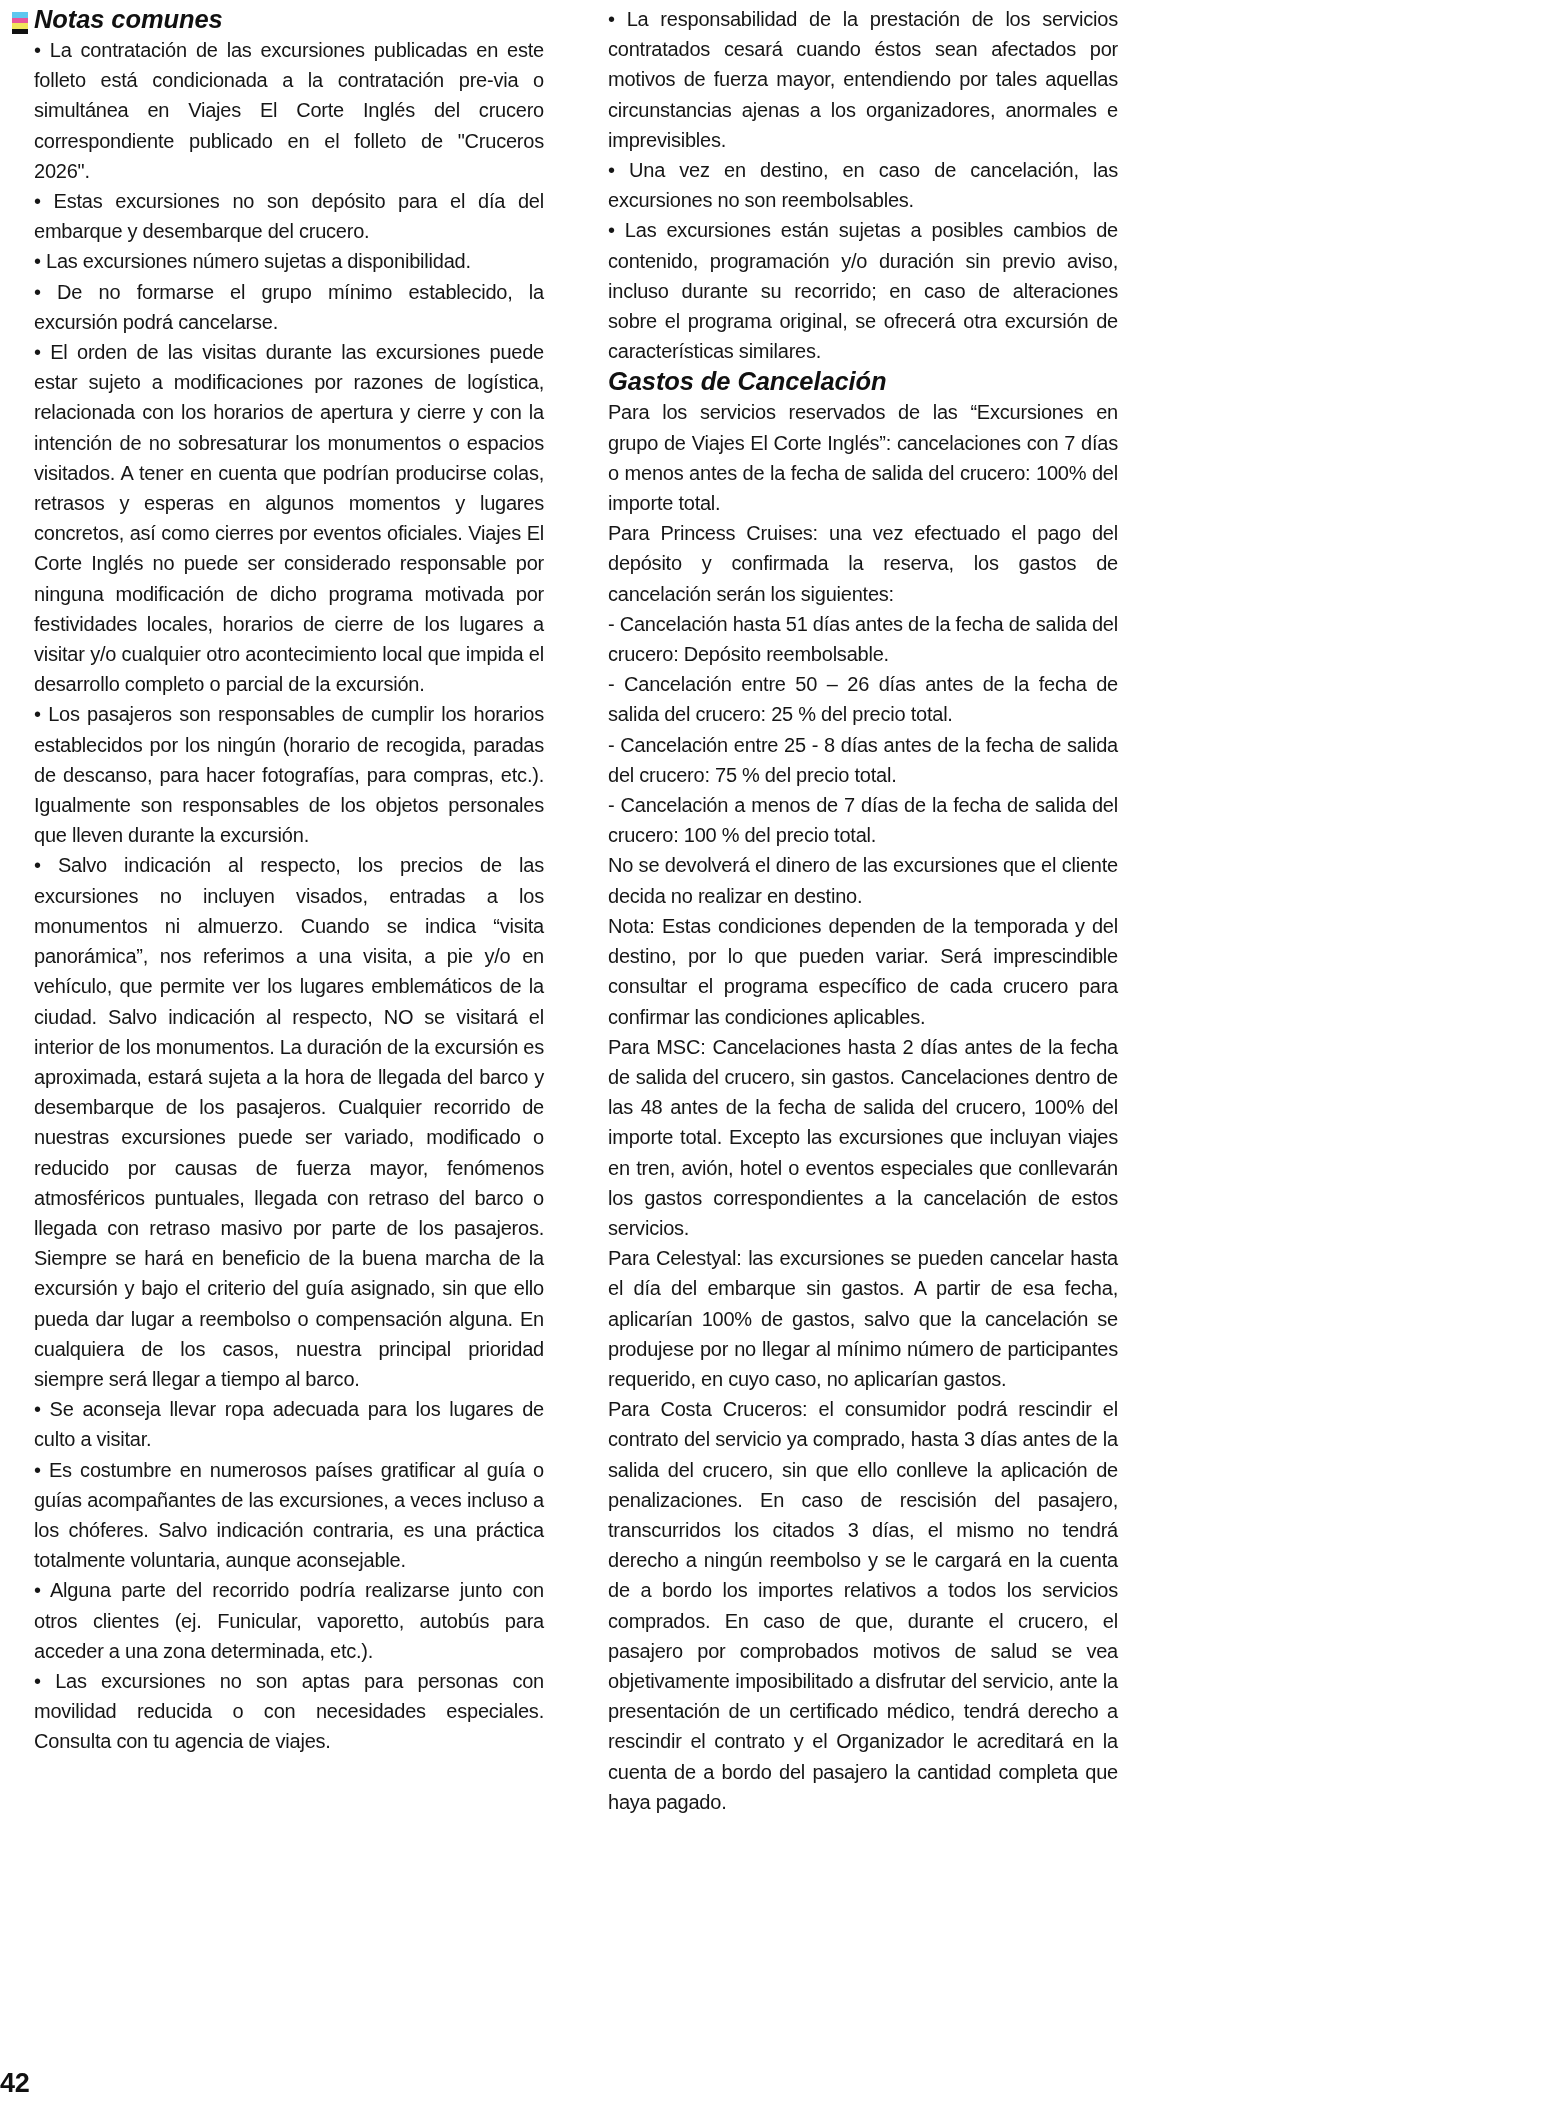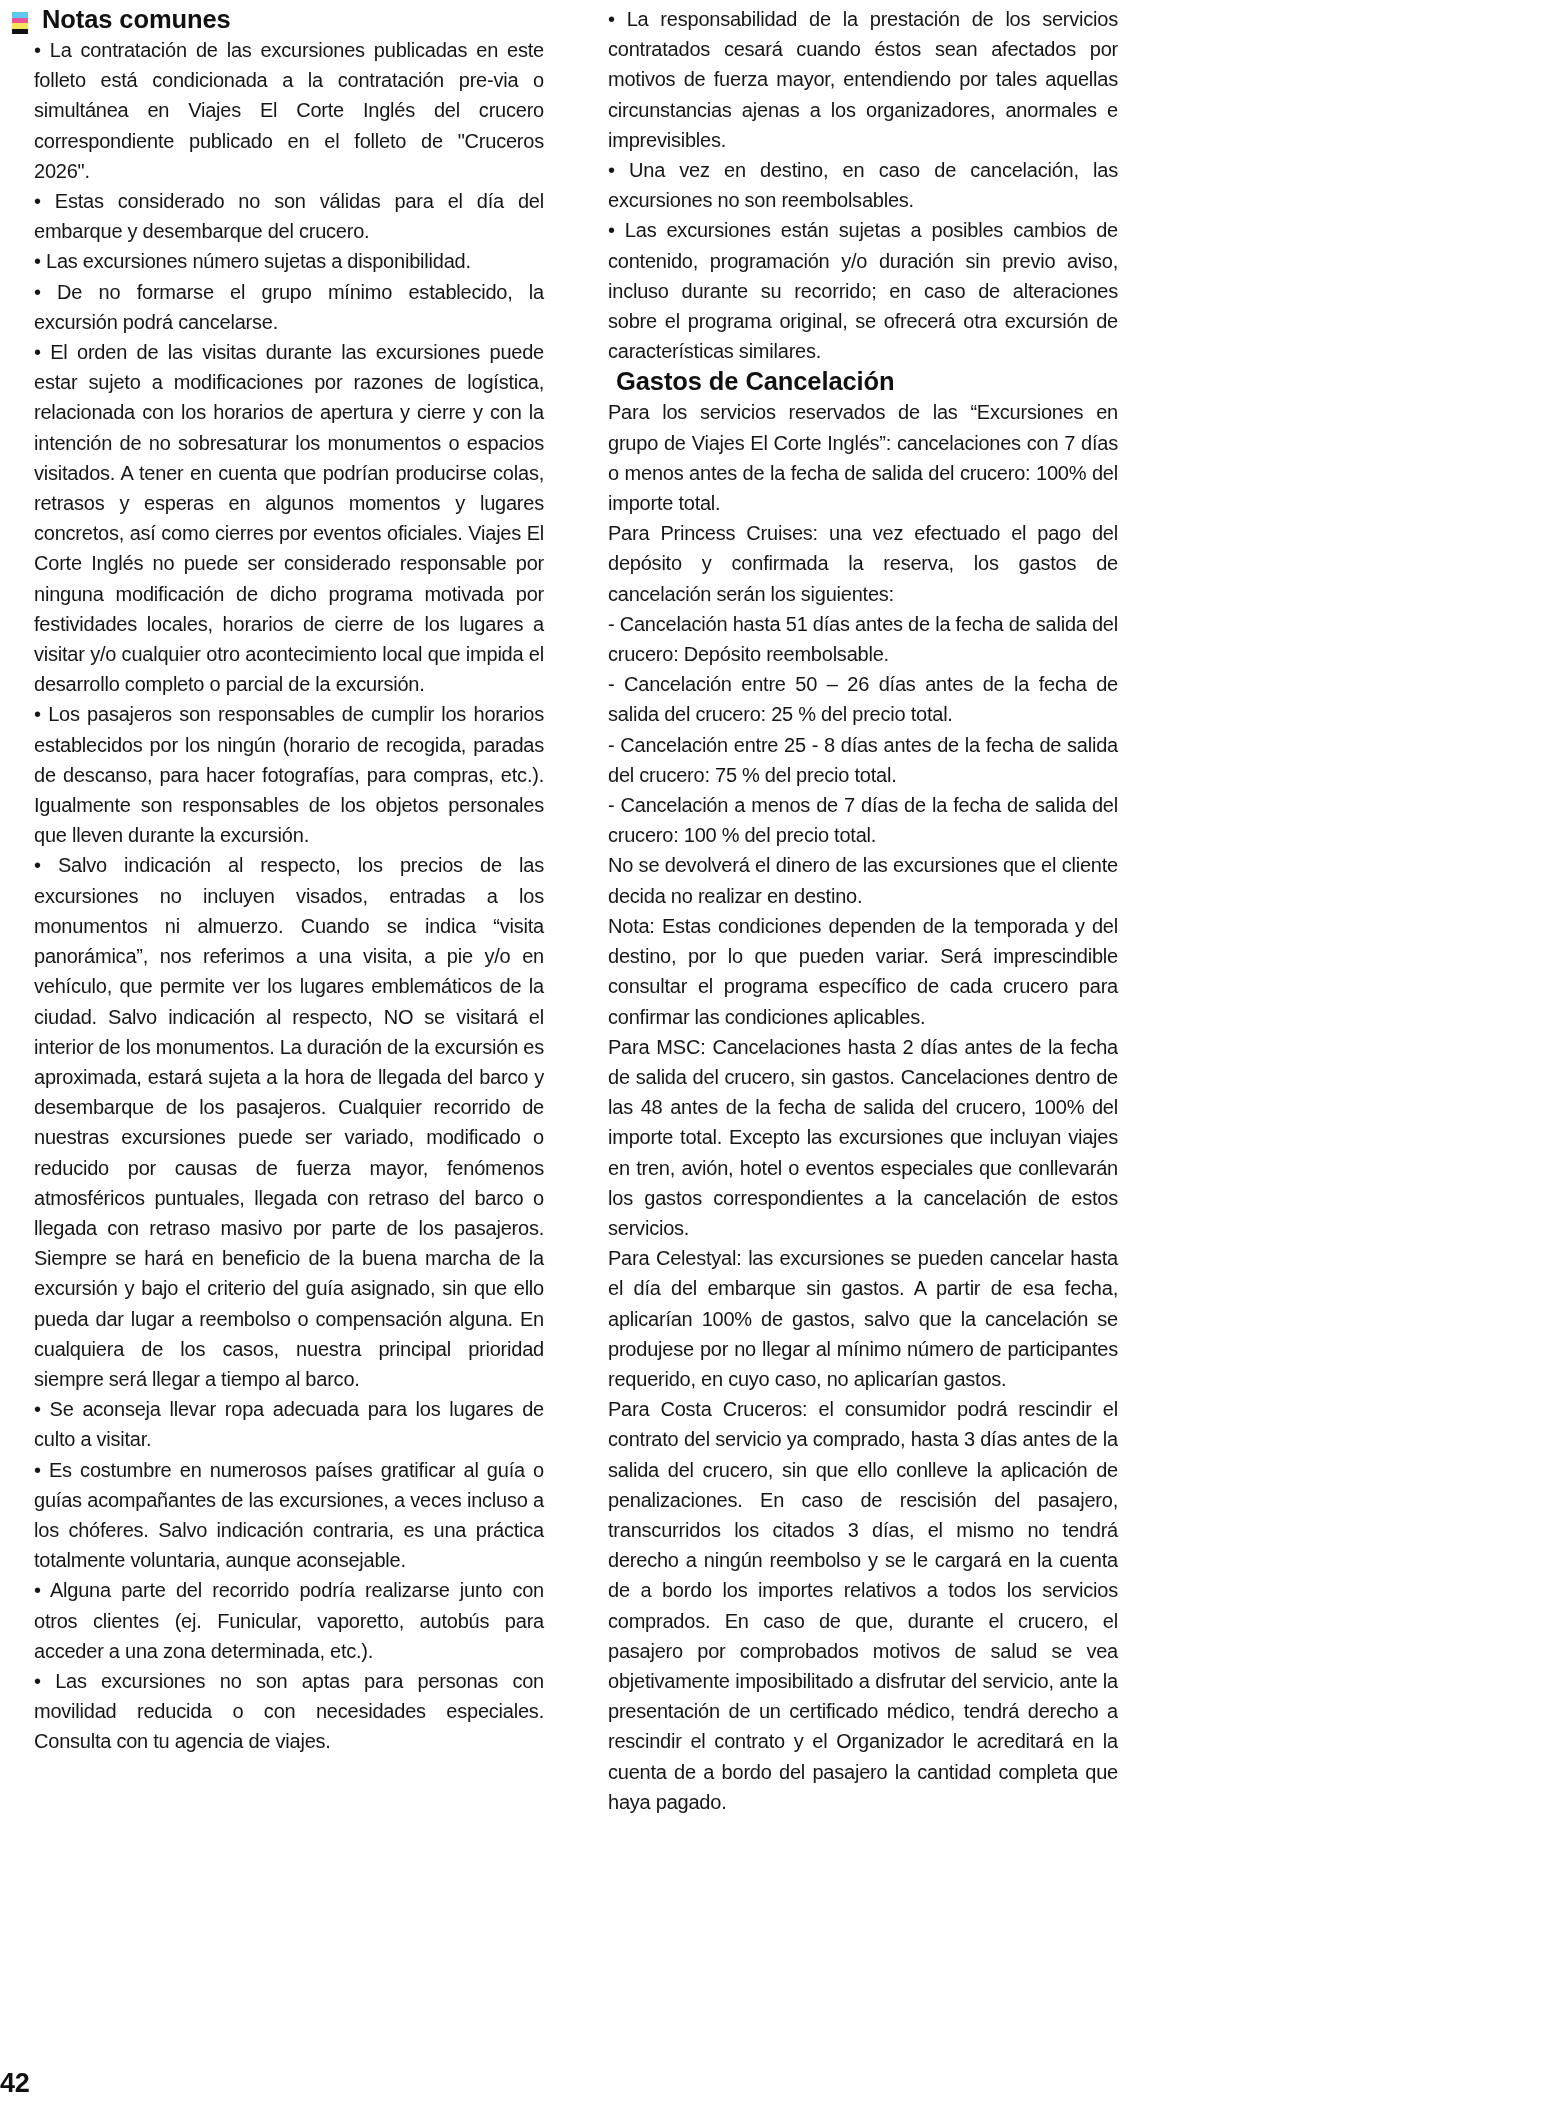--- a/index.html
+++ b/index.html
@@ -47,23 +47,24 @@
     width: 510px;
     flex: 0 0 510px;
   }
   .col--right {
     margin-left: 18px;
   }
   h2.section-head {
     font-size: 25.5px;
     line-height: 30px;
     font-weight: bold;
-    margin: 0 0 1px 8px;
+    margin: 0 0 1px 0;
     letter-spacing: -0.1px;
     color: #111;
+    font-style: italic;
   }
   .spacer-head {
     margin-top: 24px;
   }
   p.para {
     font-size: 20px;
     line-height: 30.2px;
     margin: 0;
     text-align: justify;
     text-justify: inter-word;
@@ -93,21 +94,21 @@
     <i style="background:#f2e55c"></i>
     <i style="background:#111111"></i>
   </div>
 
   <div class="columns">
 
     <div class="col col--left">
       <h2 class="section-head">Notas comunes</h2>
 
       <p class="para">• La contratación de las excursiones publicadas en este folleto está condicionada a la contratación pre-via o simultánea en Viajes El Corte Inglés del crucero correspondiente publicado en el folleto de "Cruceros 2026".</p>
-      <p class="para">• Estas considerado no son válidas para el día del embarque y desembarque del crucero.</p>
+      <p class="para">• Estas excursiones no son depósito para el día del embarque y desembarque del crucero.</p>
       <p class="para">• Las excursiones número sujetas a disponibilidad.</p>
       <p class="para">• De no formarse el grupo mínimo establecido, la excursión podrá cancelarse.</p>
       <p class="para">• El orden de las visitas durante las excursiones puede estar sujeto a modificaciones por razones de logística, relacionada con los horarios de apertura y cierre y con la intención de no sobresaturar los monumentos o espacios visitados. A tener en cuenta que podrían producirse colas, retrasos y esperas en algunos momentos y lugares concretos, así como cierres por eventos oficiales. Viajes El Corte Inglés no puede ser considerado responsable por ninguna modificación de dicho programa motivada por festividades locales, horarios de cierre de los lugares a visitar y/o cualquier otro acontecimiento local que impida el desarrollo completo o parcial de la excursión.</p>
       <p class="para">• Los pasajeros son responsables de cumplir los horarios establecidos por los ningún (horario de recogida, paradas de descanso, para hacer fotografías, para compras, etc.). Igualmente son responsables de los objetos personales que lleven durante la excursión.</p>
       <p class="para">• Salvo indicación al respecto, los precios de las excursiones no incluyen visados, entradas a los monumentos ni almuerzo. Cuando se indica “visita panorámica”, nos referimos a una visita, a pie y/o en vehículo, que permite ver los lugares emblemáticos de la ciudad. Salvo indicación al respecto, NO se visitará el interior de los monumentos. La duración de la excursión es aproximada, estará sujeta a la hora de llegada del barco y desembarque de los pasajeros. Cualquier recorrido de nuestras excursiones puede ser variado, modificado o reducido por causas de fuerza mayor, fenómenos atmosféricos puntuales, llegada con retraso del barco o llegada con retraso masivo por parte de los pasajeros. Siempre se hará en beneficio de la buena marcha de la excursión y bajo el criterio del guía asignado, sin que ello pueda dar lugar a reembolso o compensación alguna. En cualquiera de los casos, nuestra principal prioridad siempre será llegar a tiempo al barco.</p>
       <p class="para">• Se aconseja llevar ropa adecuada para los lugares de culto a visitar.</p>
       <p class="para">• Es costumbre en numerosos países gratificar al guía o guías acompañantes de las excursiones, a veces incluso a los chóferes. Salvo indicación contraria, es una práctica totalmente voluntaria, aunque aconsejable.</p>
       <p class="para">• Alguna parte del recorrido podría realizarse junto con otros clientes (ej. Funicular, vaporetto, autobús para acceder a una zona determinada, etc.).</p>
       <p class="para">• Las excursiones no son aptas para personas con movilidad reducida o con necesidades especiales. Consulta con tu agencia de viajes.</p>
 

